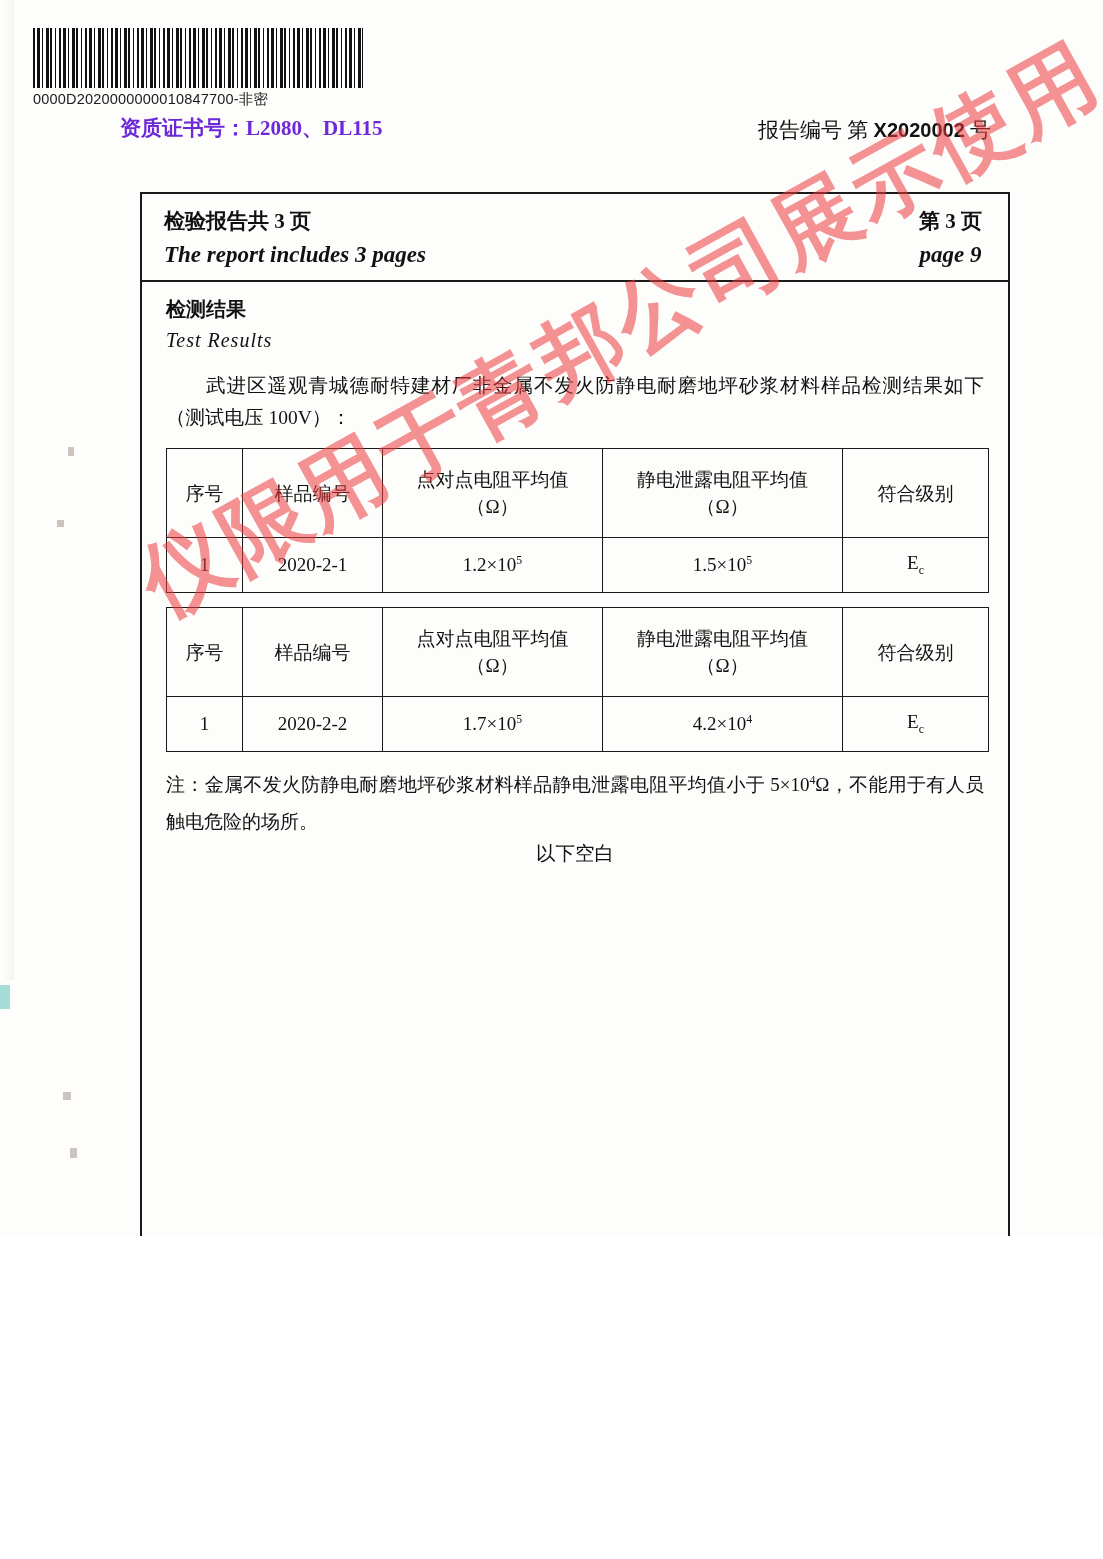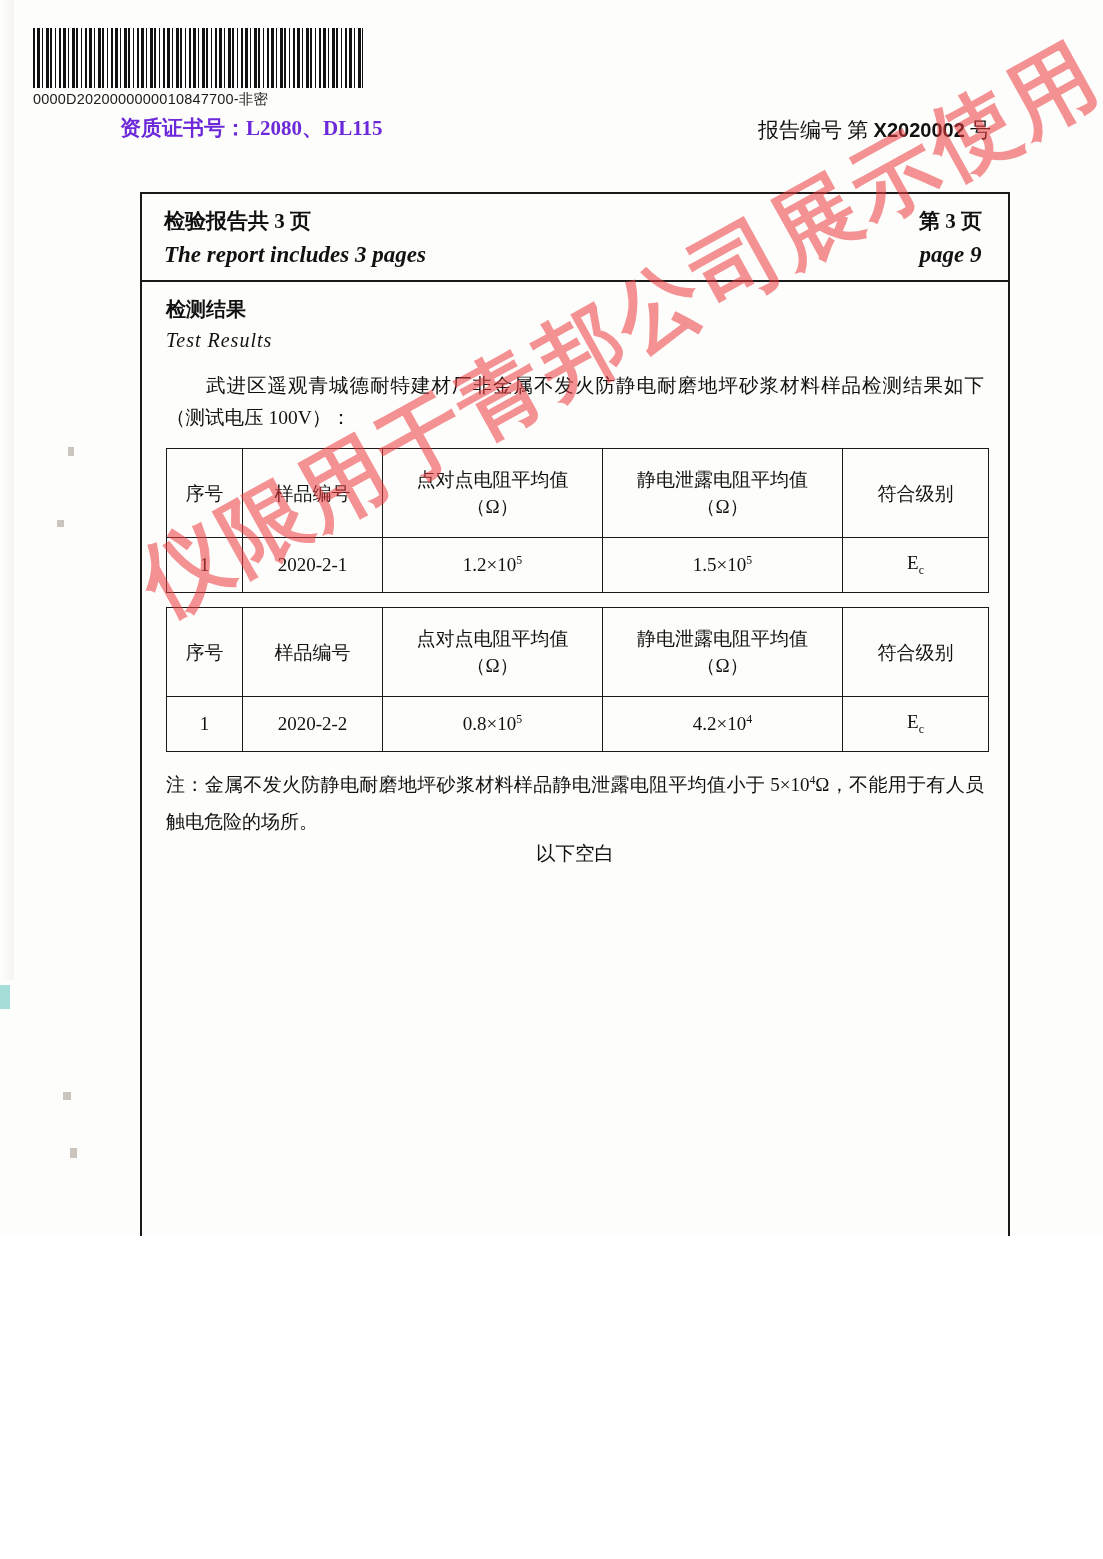--- a/index.html
+++ b/index.html
@@ -336,21 +336,21 @@
               <div>静电泄露电阻平均值</div>
               <div>（Ω）</div>
             </td>
             <td>符合级别</td>
           </tr>
         </thead>
         <tbody>
           <tr>
             <td>1</td>
             <td>2020-2-2</td>
-            <td><span>0.8×10</span><sup>5</sup></td>
+            <td><span>1.7×10</span><sup>5</sup></td>
             <td><span>4.2×10</span><sup>4</sup></td>
             <td><span>E</span><sub>c</sub></td>
           </tr>
         </tbody>
       </table>
 
       <div class="note">
         <span>注：金属不发火防静电耐磨地坪砂浆材料样品静电泄露电阻平均值小于 5×10</span><sup>4</sup><span>Ω，不能用于有人员触电危险的场所。</span>
       </div>
 

